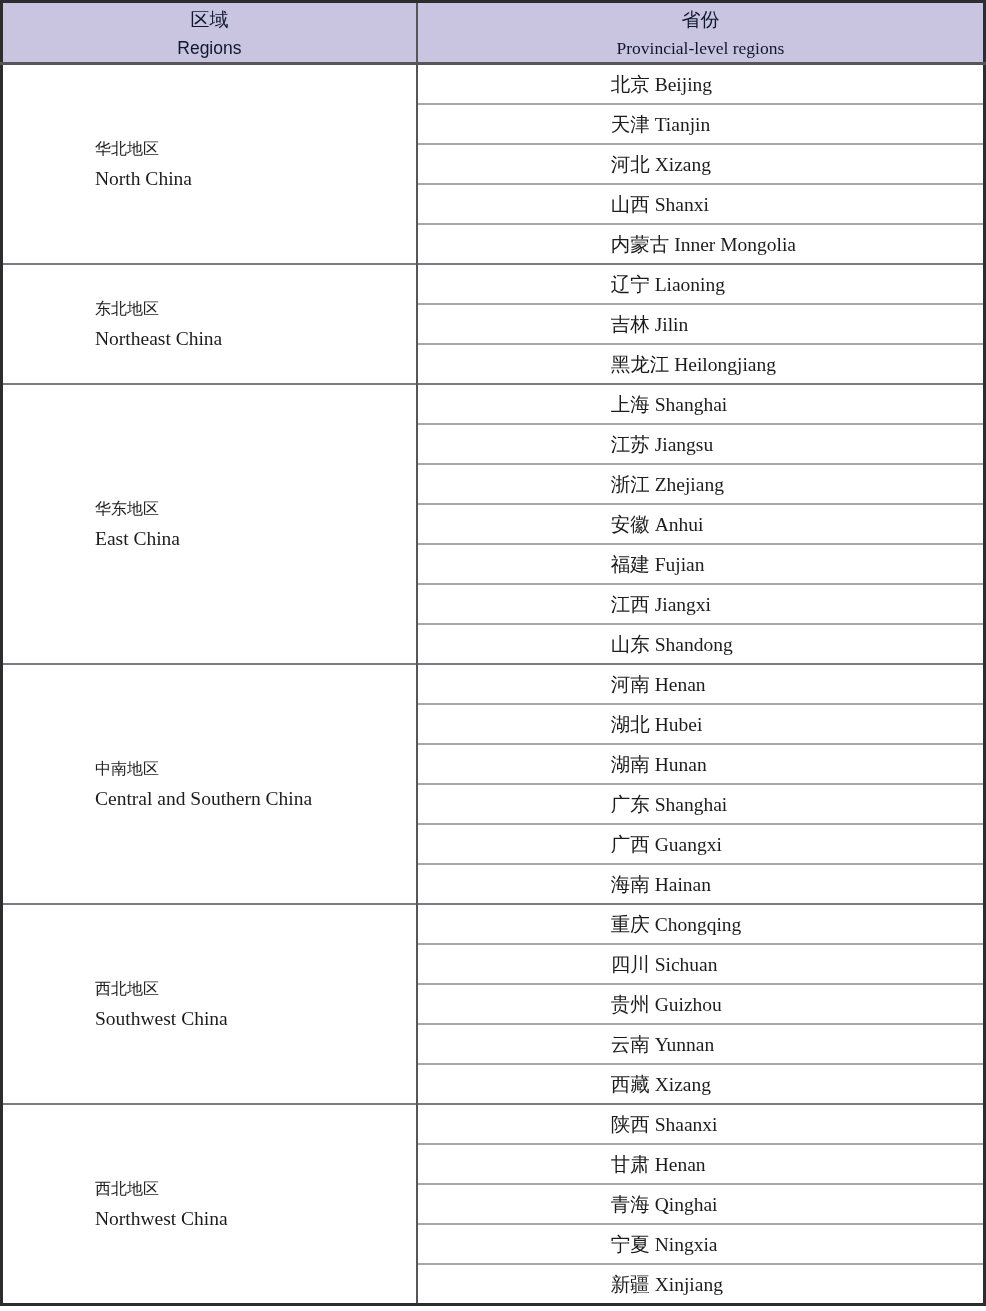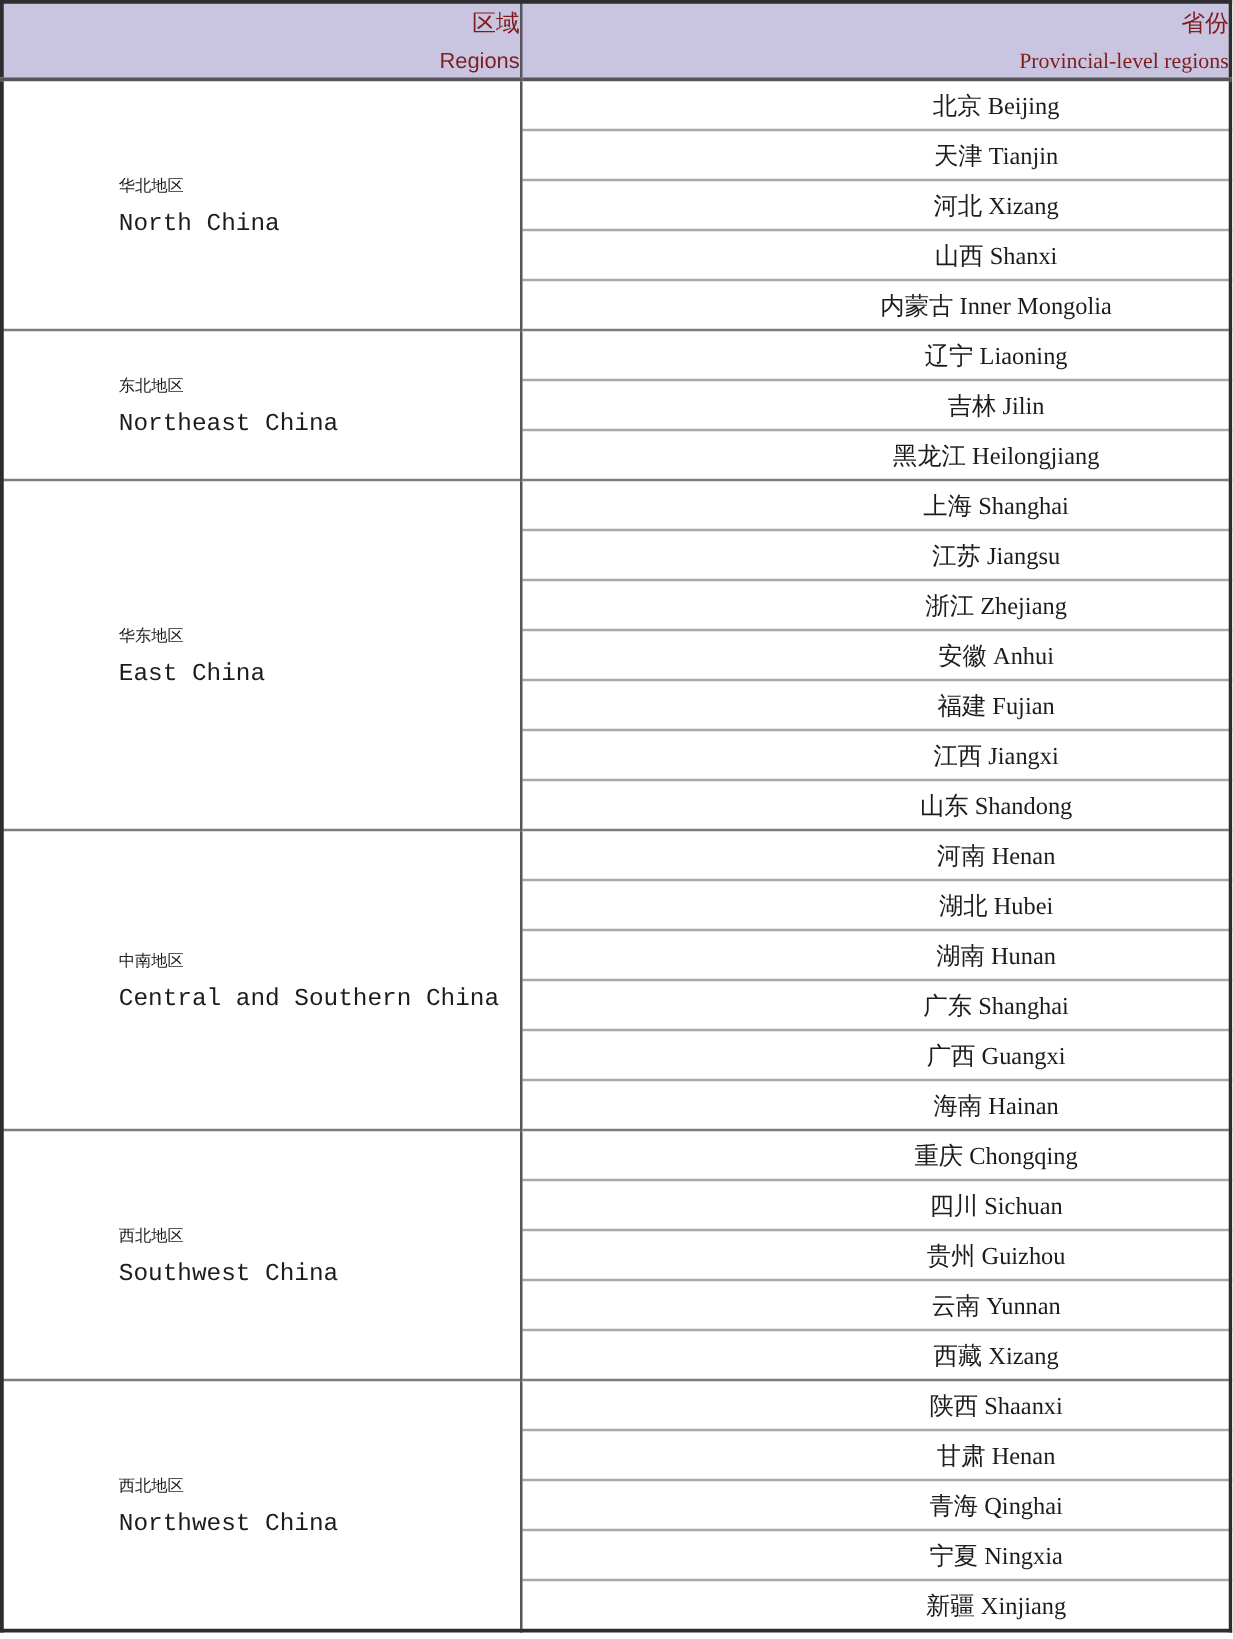--- a/index.html
+++ b/index.html
@@ -23,24 +23,24 @@
     border: 3px solid #2d2d2f;
   }
   col.col-region  { width: 414px; }
   col.col-province{ width: 566px; }
 
   thead th {
     background: #c9c5e1;
     height: 59px;
     padding: 0;
     vertical-align: middle;
-    text-align: right;
+    text-align: center;
     font-family: "Liberation Sans", sans-serif;
     font-weight: 400;
-    color: #7f1d1d;
+    color: #0f172a;
     border-bottom: 3px solid #55555a;
   }
   thead th.col2 {
     border-left: 2px solid #55555a;
     font-family: Liberation Serif, serif;
   }
   thead .th-zh {
     font-size: 19px;
     line-height: 23px;
     margin-top: 2px;
@@ -52,34 +52,33 @@
   }
 
   td.region-cell {
     vertical-align: middle;
     text-align: left;
     padding: 0 0 0 92px;
     border-right: 2px solid #55555a;
     background: #ffffff;
   }
   td.region-cell .region-zh {
-    font-size: 13px;
+    font-size: 16px;
     line-height: 26px;
   }
   td.region-cell .region-en {
     font-size: 19.5px;
     line-height: 26px;
     margin-top: 4px;
-    font-family: Liberation Mono, monospace;
   }
 
   td.province-cell {
     height: 38px;
     vertical-align: middle;
-    text-align: center;
+    text-align: left;
     padding: 0 0 0 193px;
     font-size: 19.5px;
     background: #ffffff;
     border-top: 2px solid #a8a8a8;
     border-left: 2px solid #55555a;
   }
   tr.group-start td.province-cell,
   tr.group-start td.region-cell {
     border-top: 2px solid #7d7d7f;
   }

